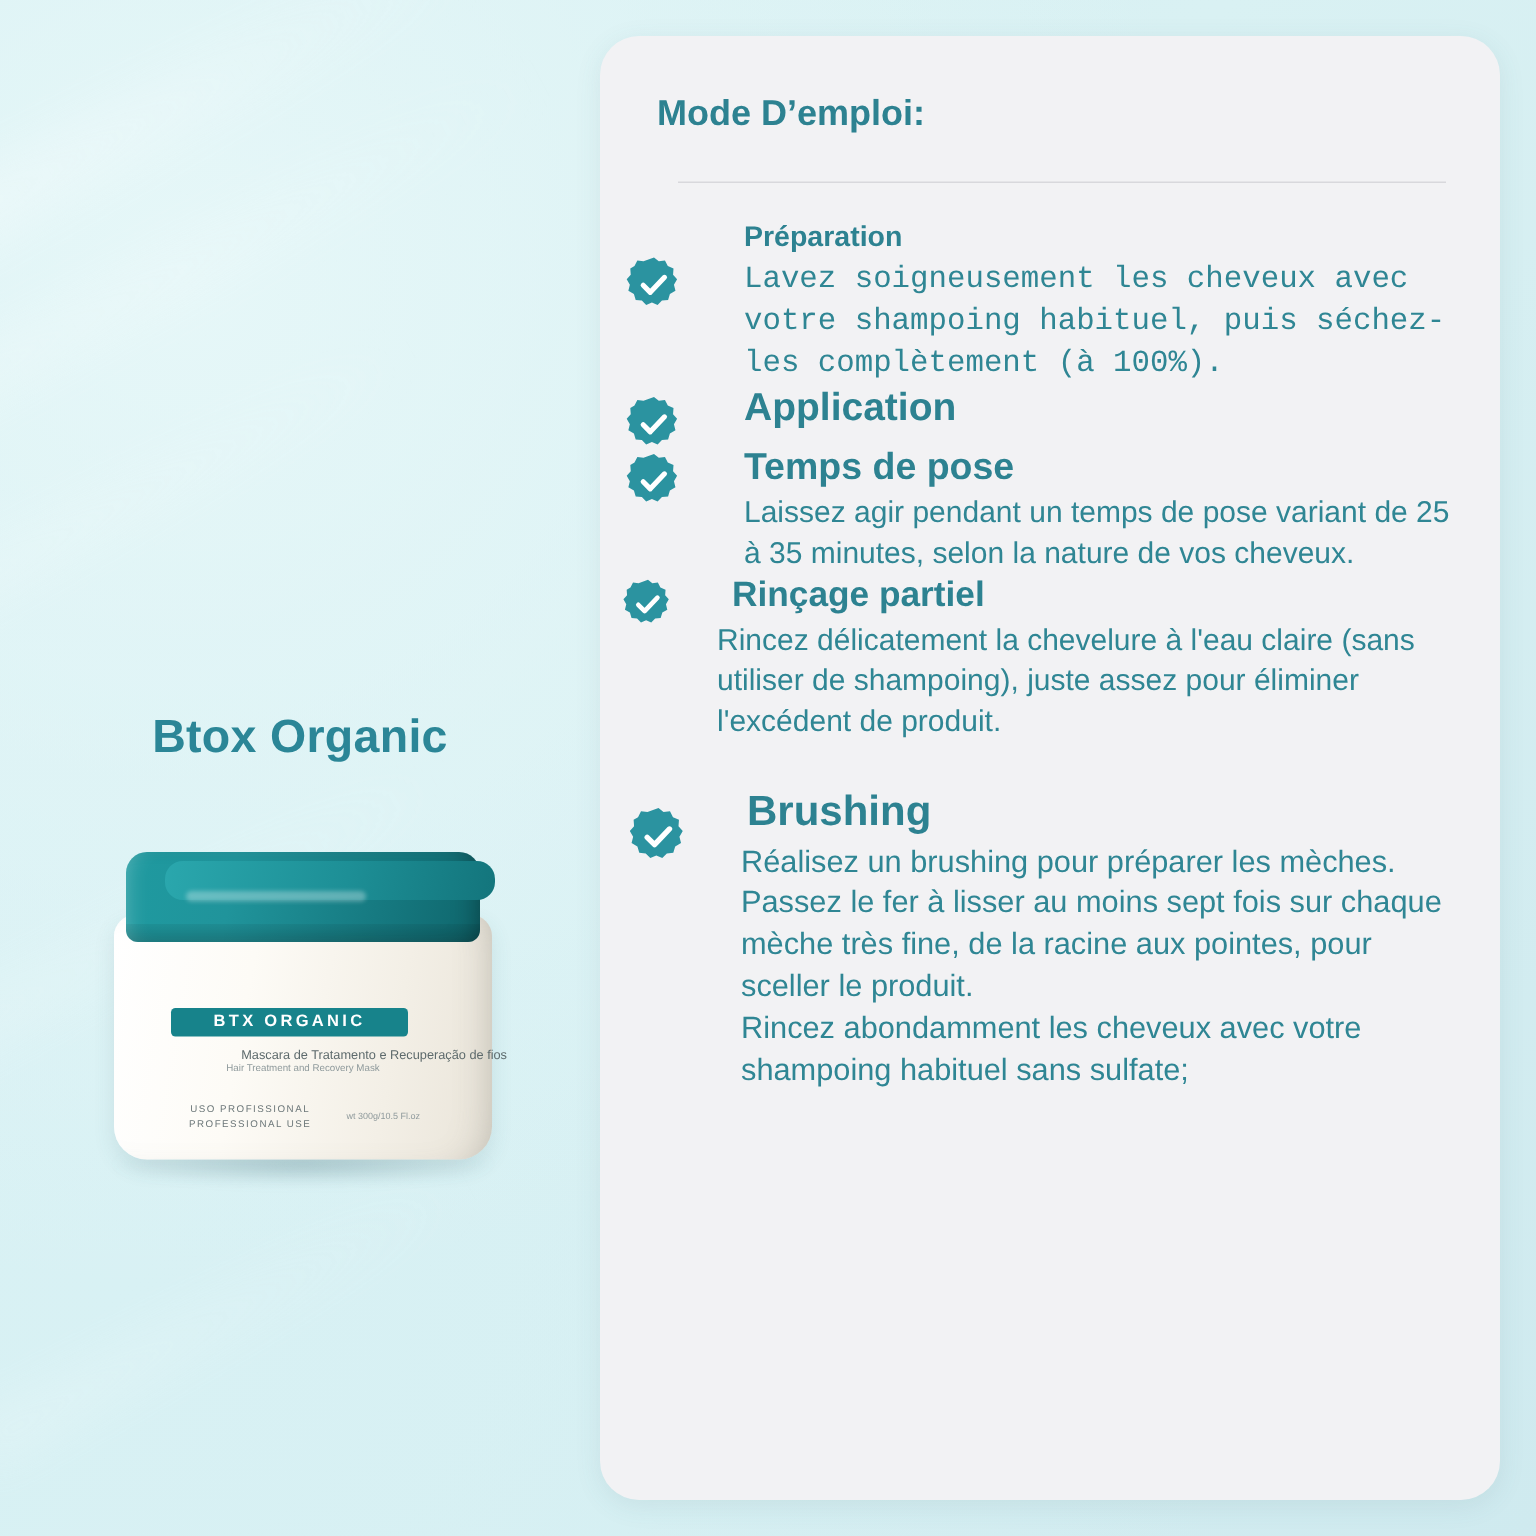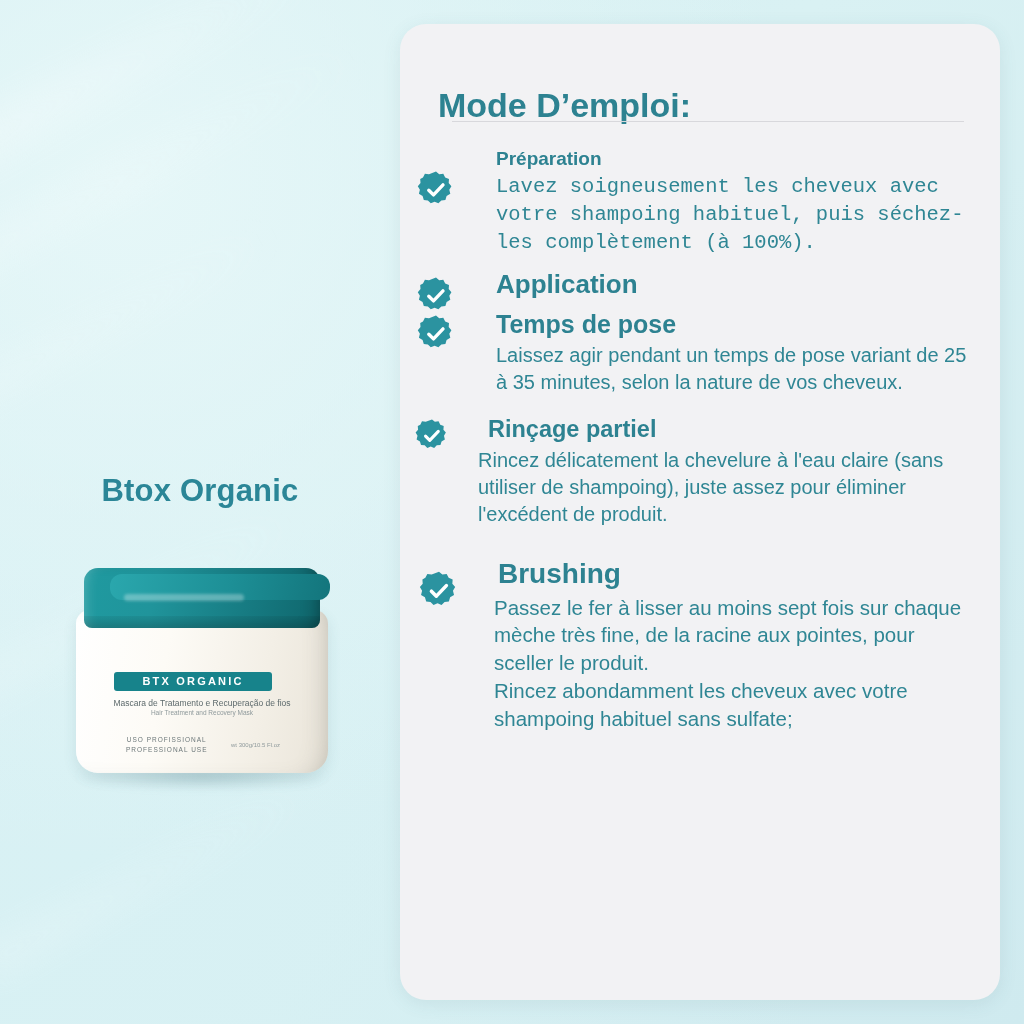--- a/index.html
+++ b/index.html
@@ -137,21 +137,21 @@
     color: #ffffff;
     font-size: 11px;
     letter-spacing: 2.2px;
     text-align: center;
     line-height: 19px;
     font-weight: bold;
   }
   .label-line1 {
     position: absolute;
     left: 0; top: 148px; width: 272px;
-    text-align: center;
+    text-align: right;
     font-size: 8.5px;
     color: #5d6a6c;
   }
   .label-line2 {
     position: absolute;
     left: 0; top: 159px; width: 272px;
     text-align: center;
     font-size: 6.5px;
     color: #8f9a9c;
   }
@@ -179,22 +179,22 @@
     width: 600px;
     height: 976px;
     background: #f2f2f4;
     border-radius: 26px;
     box-shadow: 0 4px 18px rgba(70,110,120,.10);
     overflow: hidden;
   }
   .card-title {
     position: absolute;
     left: 38px;
-    top: 62px;
-    font-size: 34px;
+    top: 38px;
+    font-size: 24px;
     font-weight: bold;
     color: #2d8291;
   }
   .divider {
     position: absolute;
     left: 52px;
     top: 97px;
     width: 512px;
     height: 1px;
     background: #d8d8dc;
@@ -228,31 +228,31 @@
     line-height: 1.36;
     font-weight: 400;
   }
 
   
   .step.s0 { margin-top: 12px; }
   .step.s0 .badge { top: 22px; }
   .step.s0 .step-title { font-size: 19px; }
   .step.s0 .step-body { font-size: 20.5px; margin-top: 4px; font-family: Liberation Mono, monospace; }
 
-  .step.s1 { margin-top: 13px; }
+  .step.s1 { }
   .step.s1 .badge { top: 6px; }
   .step.s1 .step-title { font-size: 26px; }
   .step.s1 .step-body { font-size: 20.5px; margin-top: 4px; }
 
   .step.s2 { margin-top: 11px; }
   .step.s2 .badge { top: 4px; }
   .step.s2 .step-title { font-size: 25px; }
   .step.s2 .step-body { font-size: 20px; margin-top: 4px; }
 
-  .step.s3 { margin-top: 20px; padding-left: 78px; }
+  .step.s3 { margin-top: 0; padding-left: 78px; }
   .step.s3 .badge { left: 4px; top: 2px; width: 36px; height: 36px; }
   .step.s3 .step-title { font-size: 23.5px; }
   .step.s3 .step-body { font-size: 20px; margin-top: 4px; margin-left: -10px; }
 
   .step.s4 { margin-top: 30px; padding-left: 88px; }
   .step.s4 .badge { left: 8px; top: 12px; width: 42px; height: 42px; }
   .step.s4 .step-title { font-size: 28px; }
   .step.s4 .step-body { font-size: 20.5px; margin-top: 4px; margin-left: -4px; }
   .step.s4 .step-body p { margin: 0; }
 </style>
@@ -337,20 +337,21 @@
 
       <div class="step s4">
         <div class="badge">
           <svg viewBox="0 0 40 40" width="100%" height="100%" aria-hidden="true">
             <path fill="#2b93a0" d="M20 1.6l3.2 2.6 4.1-.5 1.9 3.7 3.8 1.6-.3 4.1 2.7 3.1-2.1 3.6 1 4L30.6 26l-1.2 4-4.1.4-2.9 2.9-3.8-1.6-3.8 1.6-2.9-2.9-4.1-.4-1.2-4-3.7-2.2 1-4-2.1-3.6 2.7-3.1-.3-4.1L7 7.4l1.9-3.7 4.1.5z"></path>
             <path fill="none" stroke="#ffffff" stroke-width="3.4" stroke-linecap="round" stroke-linejoin="round" d="M12.8 20.2l4.7 4.7 9.5-10"></path>
           </svg>
         </div>
         <div class="step-title">Brushing</div>
         <div class="step-body">
+          <p>Réalisez un brushing pour préparer les mèches.</p>
           <p>Passez le fer à lisser au moins sept fois sur chaque mèche très fine, de la racine aux pointes, pour sceller le produit.</p>
           <p>Rincez abondamment les cheveux avec votre shampoing habituel sans sulfate;</p>
         </div>
       </div>
 
     </div>
   </div>
 </div>
 
 </body></html>

